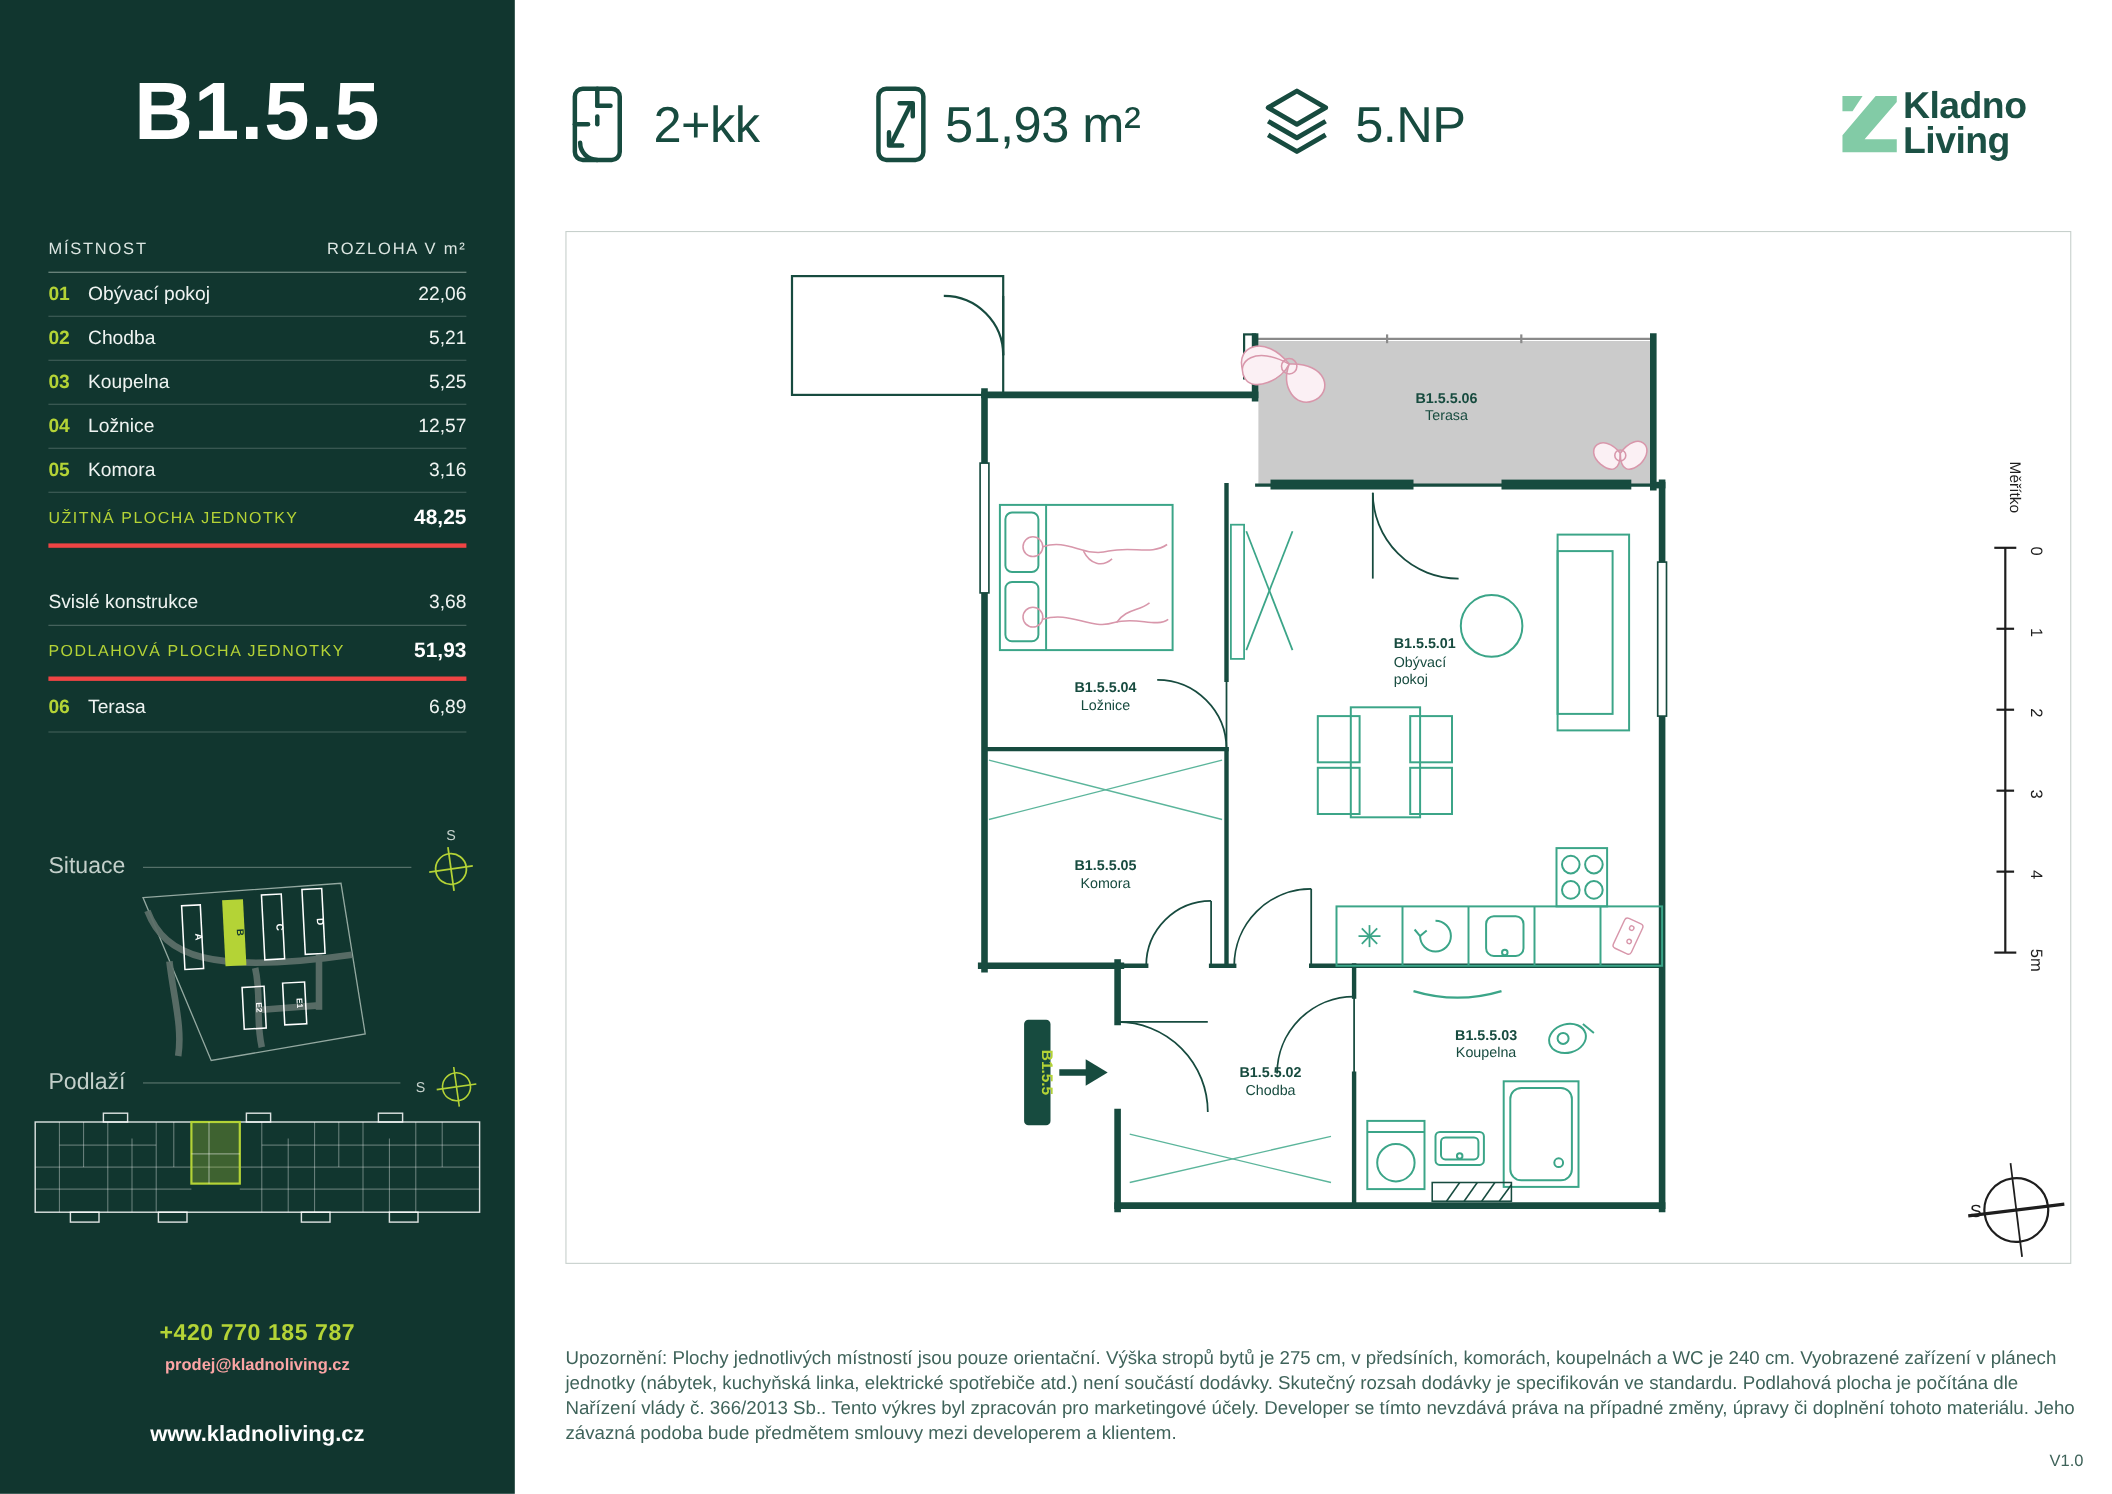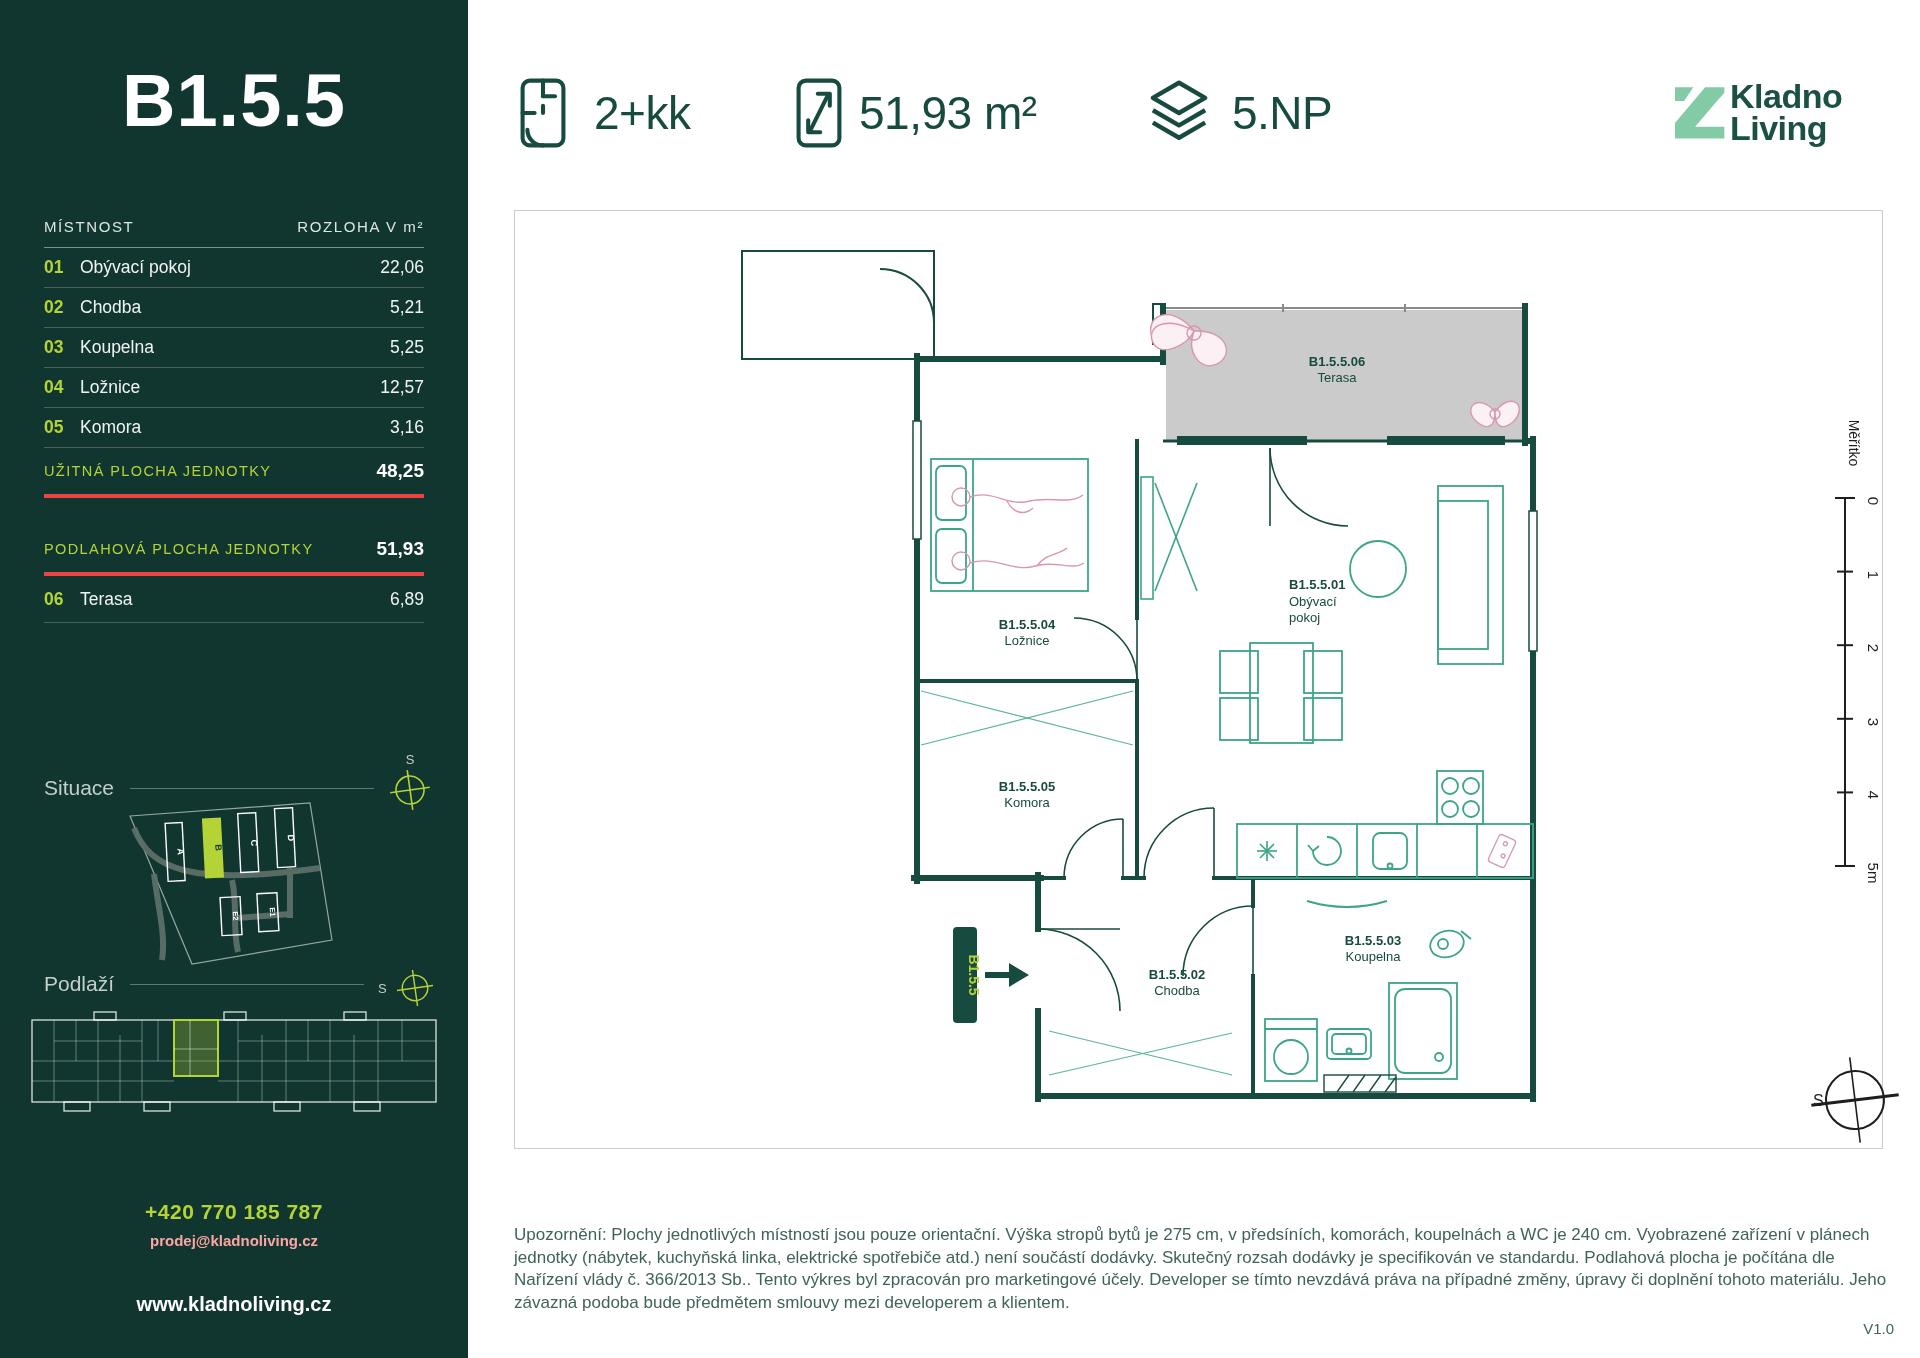--- a/index.html
+++ b/index.html
@@ -34,21 +34,21 @@
   .contact .web{color:#FFFFFF;font-size:20px;font-weight:700;margin-top:44px;}
 
   
   .hdr-item{position:absolute;display:flex;align-items:center;gap:22px;height:70px;top:78px;}
   .hdr-item .txt{font-size:46px;font-weight:500;color:#174B3F;letter-spacing:-0.5px;}
   .logo{position:absolute;left:1664px;top:80px;display:flex;align-items:center;gap:2px;}
   .logo-text{font-size:34px;font-weight:700;color:#1B5044;line-height:0.95;letter-spacing:-0.5px;}
 
   
   .plan-panel{position:absolute;left:514px;top:210px;width:1369px;height:939px;
-      border:1px solid #C7D0CC;box-sizing:border-box;background:#ffffff;padding-left:22px;}
+      border:1px solid #C7D0CC;box-sizing:border-box;background:#ffffff;}
 
   
   .disclaimer{position:absolute;left:514px;top:1224px;width:1378px;
       font-size:17px;line-height:1.33;color:#3F635A;}
   .version{position:absolute;right:26px;top:1320px;font-size:15px;color:#3F635A;}
 
   svg text{font-family:"Liberation Sans","DejaVu Sans",sans-serif;}
 </style>
 </head>
 <body>
@@ -84,20 +84,24 @@
     <div class="row">
       <span class="num">05</span>
       <span>Komora</span>
       <span class="val">3,16</span>
     </div>
     <div class="row-strong">
       <span class="lbl">UŽITNÁ PLOCHA JEDNOTKY</span>
       <span class="val">48,25</span>
     </div>
     <div class="gap28"></div>
+    <div class="row-plain">
+      <span>Svislé konstrukce</span>
+      <span class="val">3,68</span>
+    </div>
     <div class="row-strong">
       <span class="lbl">PODLAHOVÁ PLOCHA JEDNOTKY</span>
       <span class="val">51,93</span>
     </div>
     <div class="row" style="height:46px">
       <span class="num">06</span>
       <span>Terasa</span>
       <span class="val">6,89</span>
     </div>
   </div>

